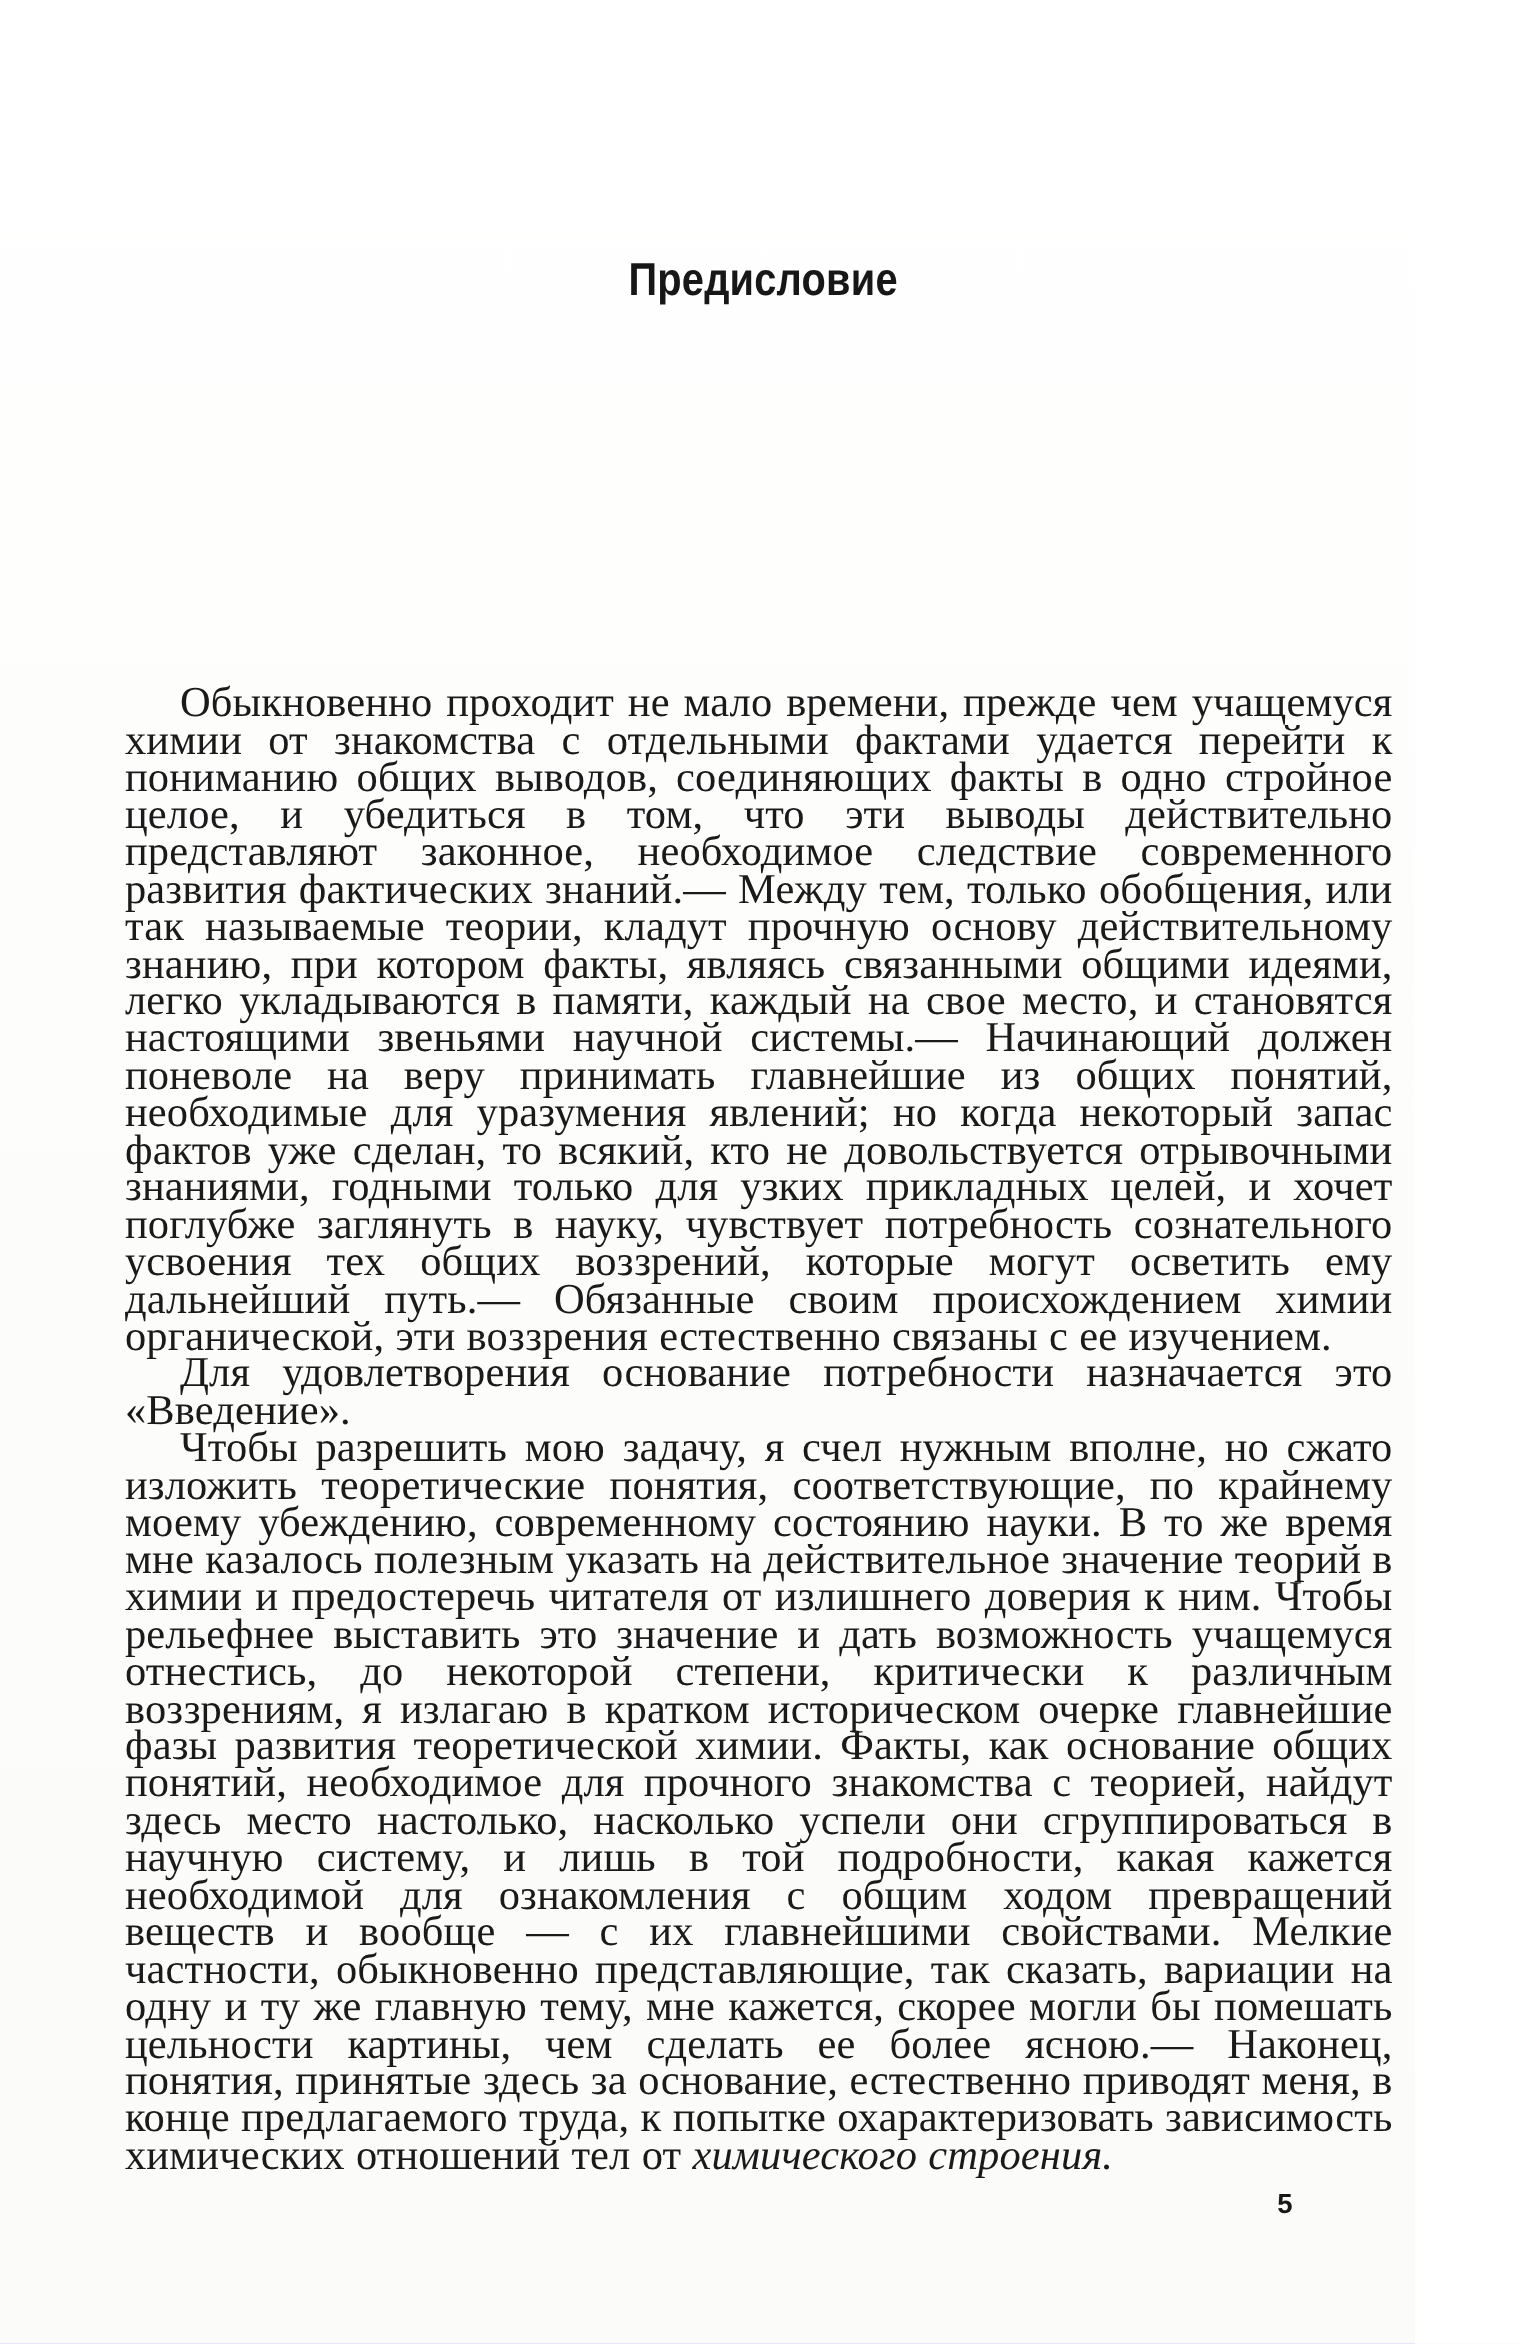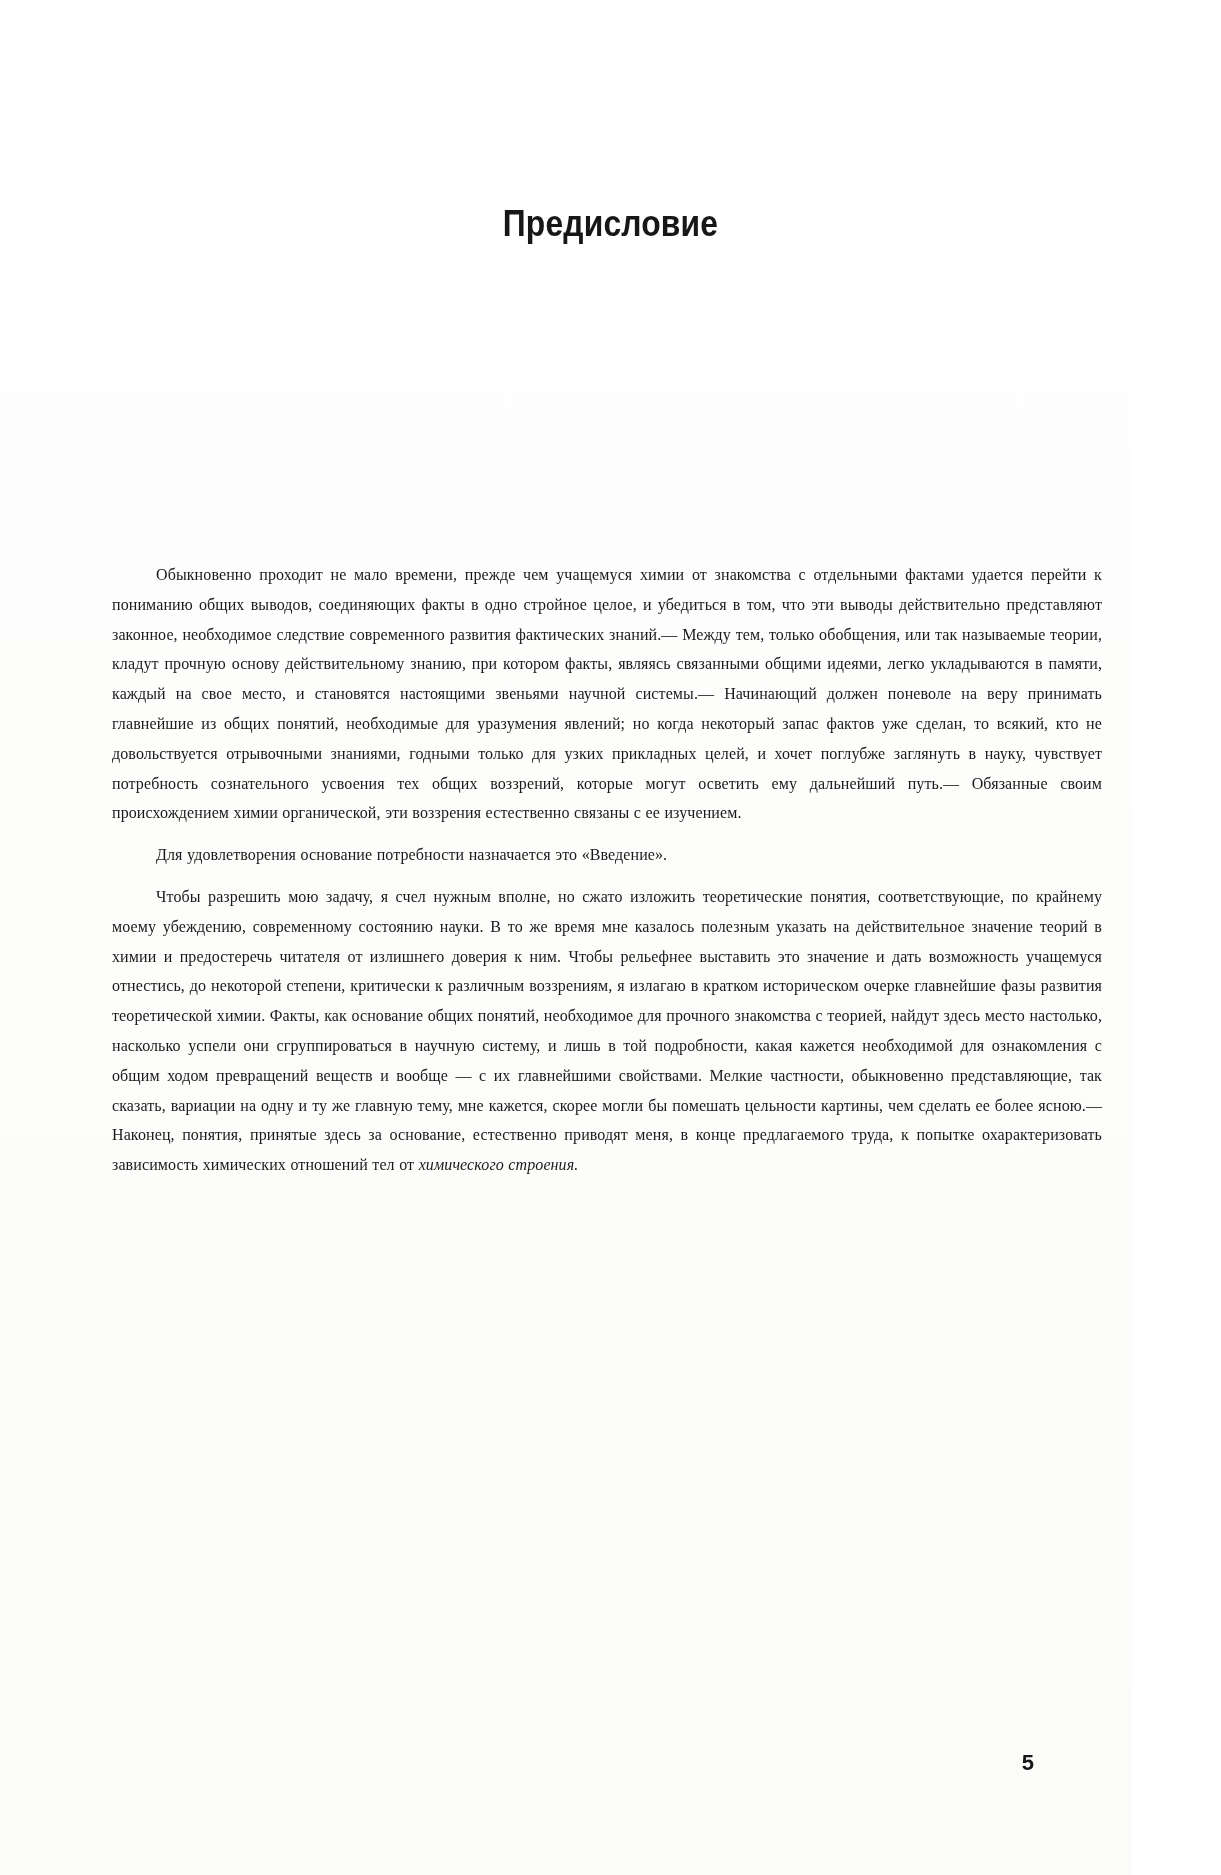--- a/index.html
+++ b/index.html
@@ -38,24 +38,24 @@
     transform: scaleX(0.86);
     transform-origin: center center;
   }
   #body-block {
     position: absolute;
     left: 100px;
     top: 548px;
     width: 1014px;
   }
   .para {
-    margin: 12px;
+    margin: 0;
     text-align: justify;
     text-align-last: left;
-    font-size: 16px;
+    font-size: 34px;
     line-height: 29.8px;
     letter-spacing: 0.1px;
     word-spacing: 0.4px;
     color: #1a1a1a;
     font-family: Liberation Serif, serif;
   }
   .para.indent {
     text-indent: 44px;
   }
   .para + .para {

